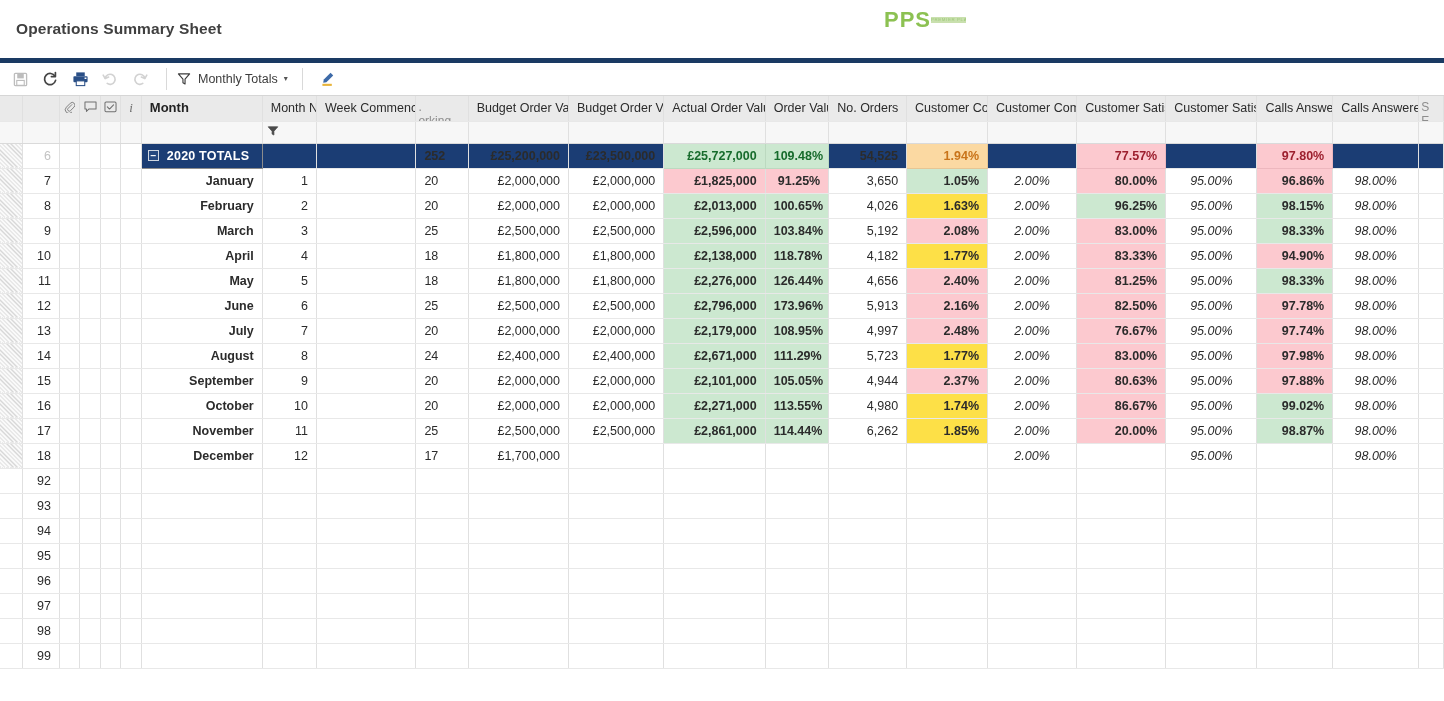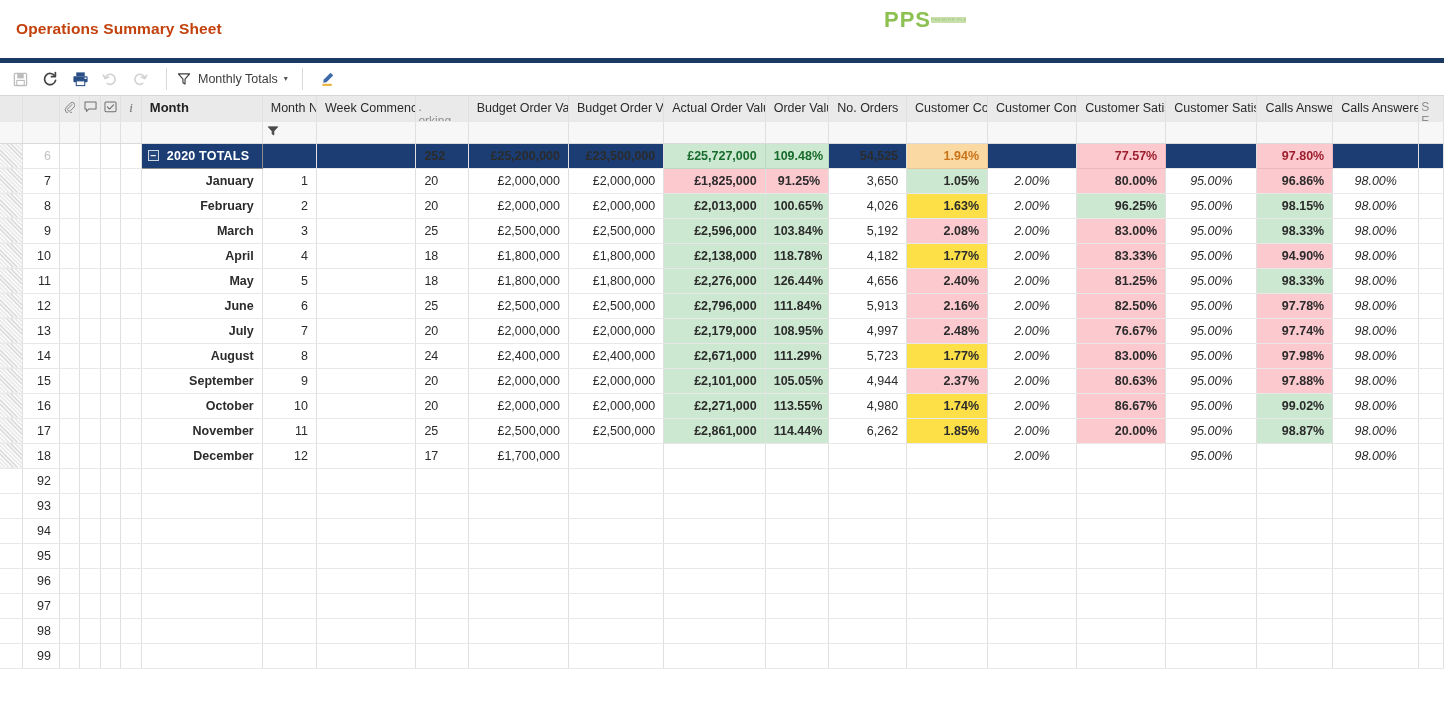--- a/index.html
+++ b/index.html
@@ -17,21 +17,21 @@
     position: relative;
     height: 58px;
     background: #ffffff;
     display: flex;
     align-items: center;
   }
   .app-title {
     margin-left: 16px;
     font-size: 15.5px;
     font-weight: bold;
-    color: #c2410c;
+    color: #404040;
     letter-spacing: .1px;
     text-align: center;
   }
   .brand-logo {
     position: absolute;
     left: 884px;
     top: 6px;
     width: 82px;
     height: 28px;
     display: flex;
@@ -592,21 +592,21 @@
           <td></td>
           <td></td>
           <td></td>
           <td class="month-name">June</td>
           <td class="num">6</td>
           <td class="lnum"></td>
           <td class="clip-col">25</td>
           <td class="num">£2,500,000</td>
           <td class="num">£2,500,000</td>
           <td class="num cf-green">£2,796,000</td>
-          <td class="num cf-green">111.84%</td>
+          <td class="num cf-green">173.96%</td>
           <td class="num">5,913</td>
           <td class="num cf-red">2.16%</td>
           <td class="target-val">2.00%</td>
           <td class="num cf-red">82.50%</td>
           <td class="target-val">95.00%</td>
           <td class="num cf-red">97.78%</td>
           <td class="target-val">98.00%</td>
           <td class="clip-col"></td>
         </tr>
         <tr>

